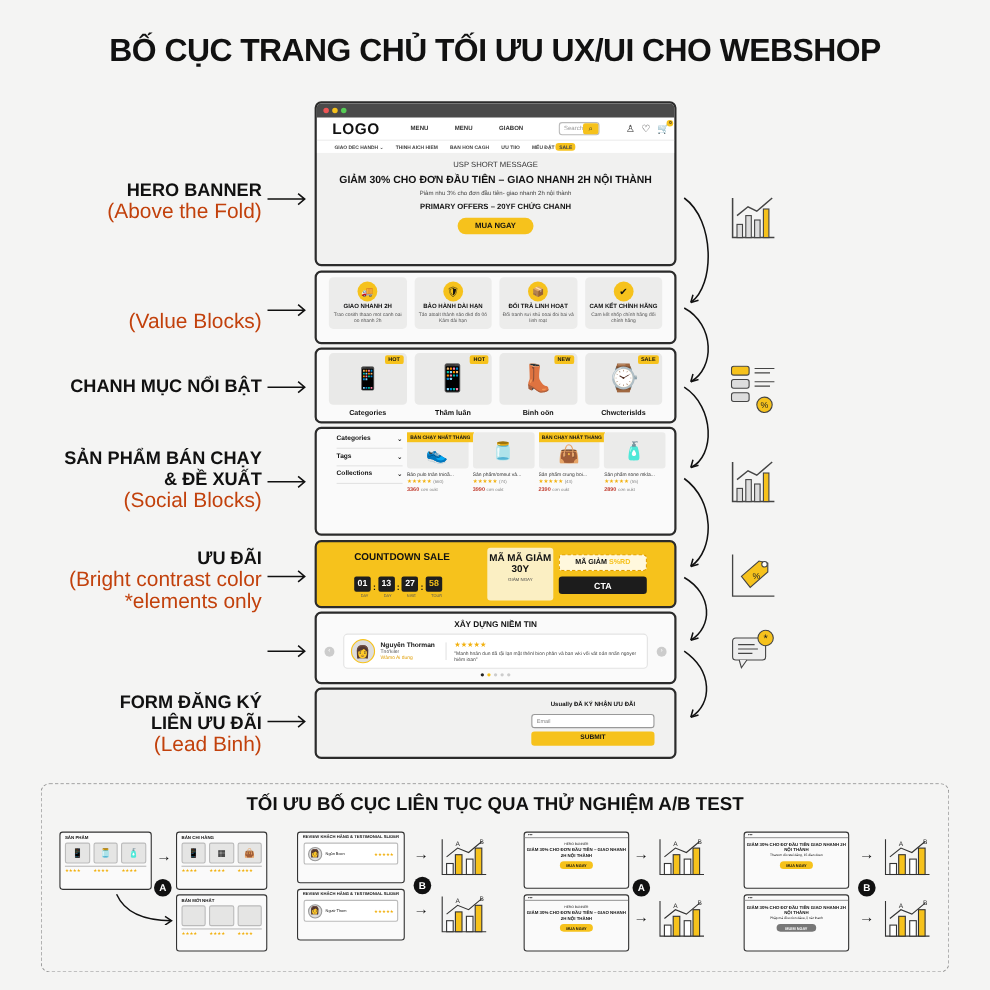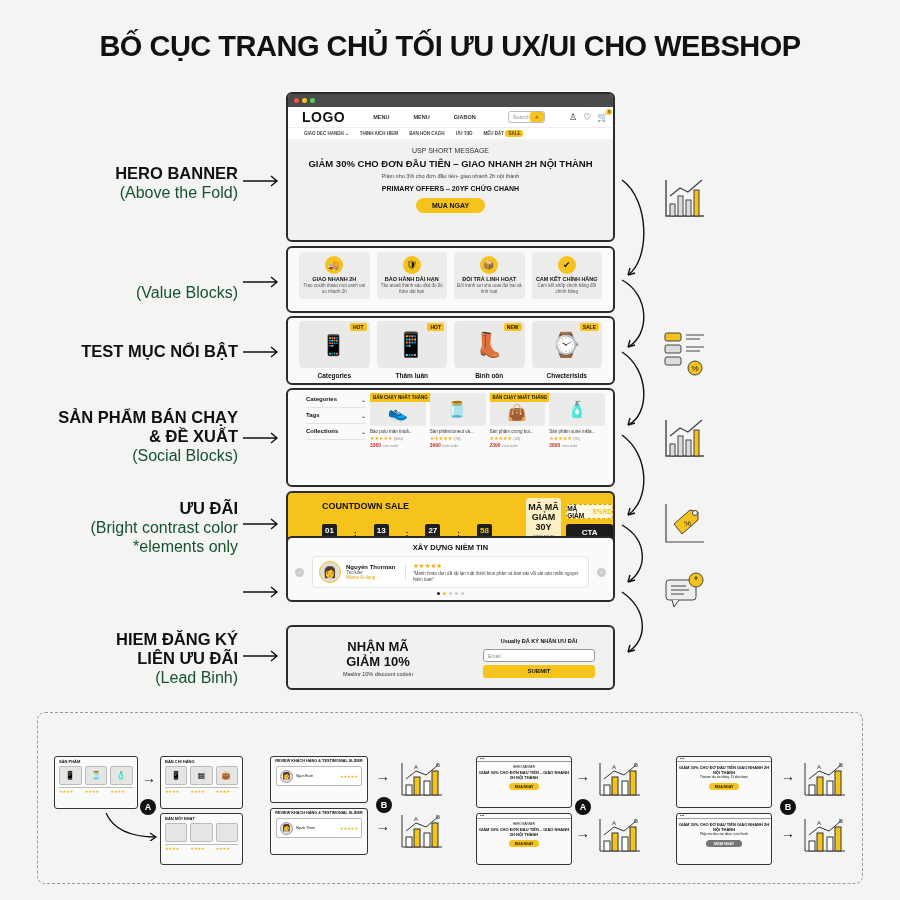--- a/index.html
+++ b/index.html
@@ -1,21 +1,21 @@
 <!DOCTYPE html>
 <html><head>
 <meta charset="utf-8">
 <style>
 *{box-sizing:border-box;margin:0;padding:0}
 html,body{width:900px;height:900px;background:#f4f4f3;overflow:hidden}
 body{font-family:"Liberation Sans","DejaVu Sans",sans-serif;color:#111;position:relative}
 .title{position:absolute;top:30px;left:0;width:900px;text-align:center;font-size:29px;font-weight:700;letter-spacing:-0.5px;color:#111}
 .lbl{position:absolute;right:662px;text-align:right;font-size:16px;line-height:19px}
 .lbl b{font-weight:700;font-size:16.5px}
-.lbl span{font-weight:400;font-size:16px;color:#14532d}
+.lbl span{font-weight:400;font-size:19px;color:#c2410c}
 .arr{position:absolute;left:243px;width:36px;height:12px}
 .browser{position:absolute;left:286px;top:92px;width:329px;height:150px;border:2px solid #2b2b2b;border-radius:6px;background:#f1f1f0;overflow:hidden}
 .bbar{height:13px;background:#4a4a4a;display:flex;align-items:center;padding-left:6px;gap:3px}
 .dot{width:5px;height:5px;border-radius:50%}
 .nav1{height:20px;background:#fff;display:flex;align-items:center;padding:0 14px;gap:24px;font-size:5.5px;font-weight:700;color:#333}
 .logo{font-size:14px;font-weight:800;letter-spacing:0.5px;color:#111;margin-right:4px}
 .search{margin-left:8px;width:104px;height:12px;border:1px solid #bbb;border-radius:3px;display:flex;align-items:center;justify-content:space-between;padding-left:4px;font-size:5.5px;color:#999;font-weight:400}
 .sbtn{width:14px;height:10px;background:#f6c21c;border-radius:2px;display:flex;align-items:center;justify-content:center;font-size:7px;color:#222}
 .icons{margin-left:auto;display:flex;gap:6px;font-size:9px;color:#222}
 .nav2{height:12px;background:#fff;border-top:1px solid #eee;display:flex;align-items:center;padding:0 16px;gap:11px;font-size:4.5px;font-weight:700;color:#444}
@@ -47,22 +47,22 @@
 .prods{flex:1;display:flex;gap:4px}
 .prod{flex:1}
 .pimg{height:33px;background:#ebebea;border-radius:3px;position:relative;display:flex;align-items:center;justify-content:center}
 .bestb{position:absolute;top:0;left:0;background:#f6c21c;font-size:4.5px;font-weight:700;padding:2px 3px;white-space:nowrap}
 .pn{font-size:4.5px;color:#333;margin-top:3px;white-space:nowrap;overflow:hidden}
 .stars{font-size:5px;color:#f2b10f;margin-top:1px}
 .stars i{color:#888;font-style:normal;font-size:4px}
 .pp{font-size:5px;color:#c0392b;font-weight:700;margin-top:1px}
 .pp i{color:#888;font-style:normal;font-weight:400;font-size:4px}
 .promo{background:#f6c21c;display:flex;align-items:center;padding:0 0 0 34px}
-.cd-t{font-size:9px;font-weight:800;text-align:left}
-.timer{display:flex;align-items:flex-end;gap:17px;margin-top:13px}
+.cd-t{font-size:9px;font-weight:800;text-align:right}
+.timer{display:flex;align-items:flex-end;gap:2px;margin-top:13px}
 .tb{background:#1e1e1e;color:#f6c21c;font-size:8px;font-weight:700;width:15px;height:14px;border-radius:2px;display:flex;align-items:center;justify-content:center}
 .tb.w{color:#fff}
 .colon{font-size:8px;font-weight:700}
 .tl{display:flex;gap:14px;font-size:3.5px;color:#555;margin-top:2px;padding-left:6px}
 .code1{margin-left:34px;width:60px;height:48px;background:#fbefc3;border-radius:3px;text-align:center;padding-top:4px}
 .c1a{font-size:9px;font-weight:800;line-height:10px}
 .c1b{font-size:4px;color:#444;margin-top:2px}
 .cright{margin-left:5px;width:80px}
 .code2{border:1.5px dashed #e09d00;background:#fff8dd;height:15px;border-radius:3px;font-size:6.5px;font-weight:700;display:flex;align-items:center;justify-content:center}
 .code2 span{color:#f6c21c}
@@ -115,25 +115,25 @@
 .mbtn{margin:3px auto 0;width:30px;height:7px;background:#f6c21c;border-radius:4px;font-size:3.5px;font-weight:700;display:flex;align-items:center;justify-content:center}
 .mbtn.grey{background:#777;color:#fff;width:36px}
 </style>
 </head>
 <body>
 
 <div class="title">BỐ CỤC TRANG CHỦ TỐI ƯU UX/UI CHO WEBSHOP</div>
 
 <div class="lbl" style="top:164px"><b>HERO BANNER</b><br><span>(Above the Fold)</span></div>
 <div class="lbl" style="top:264px"><br><span>(Value Blocks)</span></div>
-<div class="lbl" style="top:342px"><b>TEST MỤC NỔI BẬT</b></div>
+<div class="lbl" style="top:342px"><b>CHANH MỤC NỔI BẬT</b></div>
 <div class="lbl" style="top:408px"><b>SẢN PHẨM BÁN CHẠY</b><br><b>&amp; ĐỀ XUẤT</b><br><span>(Social Blocks)</span></div>
 <div class="lbl" style="top:499px"><b>ƯU ĐÃI</b><br><span>(Bright contrast color</span><br><span>*elements only</span></div>
 <div class="lbl" style="top:570px"><br></div>
-<div class="lbl" style="top:630px"><b>HIEM ĐĂNG KÝ</b><br><b>LIÊN ƯU ĐÃI</b><br><span>(Lead Binh)</span></div>
+<div class="lbl" style="top:630px"><b>FORM ĐĂNG KÝ</b><br><b>LIÊN ƯU ĐÃI</b><br><span>(Lead Binh)</span></div>
 
 <svg class="arr" style="top:175px" viewBox="0 0 36 12">
     <path d="M0 6H34M28 1L34 6L28 11" stroke="#111" stroke-width="1.4" fill="none"></path>
   </svg>
 <svg class="arr" style="top:276px" viewBox="0 0 36 12">
     <path d="M0 6H34M28 1L34 6L28 11" stroke="#111" stroke-width="1.4" fill="none"></path>
   </svg>
 <svg class="arr" style="top:346px" viewBox="0 0 36 12">
     <path d="M0 6H34M28 1L34 6L28 11" stroke="#111" stroke-width="1.4" fill="none"></path>
   </svg>
@@ -322,21 +322,21 @@
   <div class="code1">
       <div class="c1a">MÃ MÃ GIẢM 30Y</div>
       <div class="c1b">GIẢM NGAY</div>
     </div>
   <div class="cright">
     <div class="code2"><span style="color:#111">MÃ GIẢM</span>&nbsp;<span>S%RD</span></div>
     <div class="ctab">CTA</div>
   </div>
 </div>
 
-<div class="sec" style="top:536px;height:66px">
+<div class="sec" style="top:556px;height:66px">
   <div class="rv-t">XÂY DỰNG NIỀM TIN</div>
   <div class="rvrow">
     <span class="rarr">‹</span>
     <div class="rcard">
       <div class="avatar">👩</div>
       <div class="rn">
           <b>Nguyên Thorman</b>
           <small>Tno'kiler</small>
           <em>Wàmo Ai dung</em>
         </div>
@@ -350,25 +350,20 @@
   <div class="dots">
       <span></span>
       <span></span>
       <span></span>
       <span></span>
       <span></span>
     </div>
 </div>
 
 <div class="sec lf" style="top:625px;height:65px">
-  <div class="lf-l">
-    <div class="lf-big">NHẬN MÃ</div>
-    <div class="lf-big">GIẢM 10%</div>
-    <div class="lf-s">Maslinr 10% discount codein</div>
-  </div>
   <div class="lf-r">
     <div class="lf-h">Usually ĐĂ KÝ NHẬN ƯU ĐÃI</div>
     <div class="email">Email</div>
     <div class="submit">SUBMIT</div>
   </div>
 </div>
 
 <svg class="curve" width="40" height="500" viewBox="0 0 40 500">
   <g stroke="#111" stroke-width="1.4" fill="none">
     <path d="M12 10 C40 30 40 90 18 105"></path>
@@ -418,20 +413,21 @@
 </svg>
 <svg class="sideicon" style="left:664px;top:572px" width="42" height="38" viewBox="0 0 42 38">
   <rect x="2" y="8" width="30" height="20" rx="3" fill="#eee" stroke="#444"></rect>
     <path d="M8 28L10 35L15 28" fill="#eee" stroke="#444"></path>
   <path d="M7 14H22M7 18H25M7 22H20" stroke="#444"></path>
   <circle cx="32" cy="8" r="7" fill="#f6c21c" stroke="#444"></circle>
     <text x="32" y="12" font-size="10" text-anchor="middle" fill="#222">*</text>
 </svg>
 
 <div class="ab">
+  <div class="ab-t">TỐI ƯU BỐ CỤC LIÊN TỤC QUA THỬ NGHIỆM A/B TEST</div>
 
   <div class="mini" style="left:16px;top:43px;width:84px;height:53px">
     <div class="mh">SẢN PHẨM</div>
     <div class="mrow">
         <div class="mcell">📱</div>
         <div class="mcell">🫙</div>
         <div class="mcell">🧴</div>
       </div>
     <div class="mline"></div>
     <div class="mstars">

